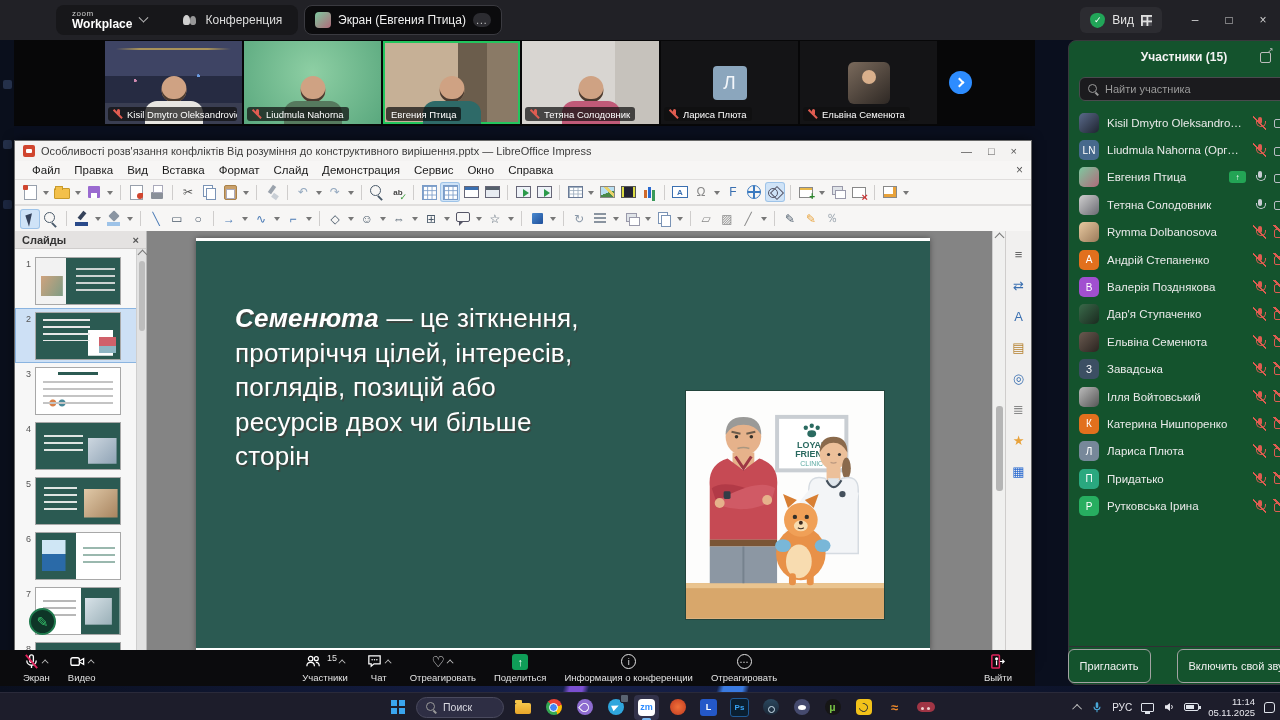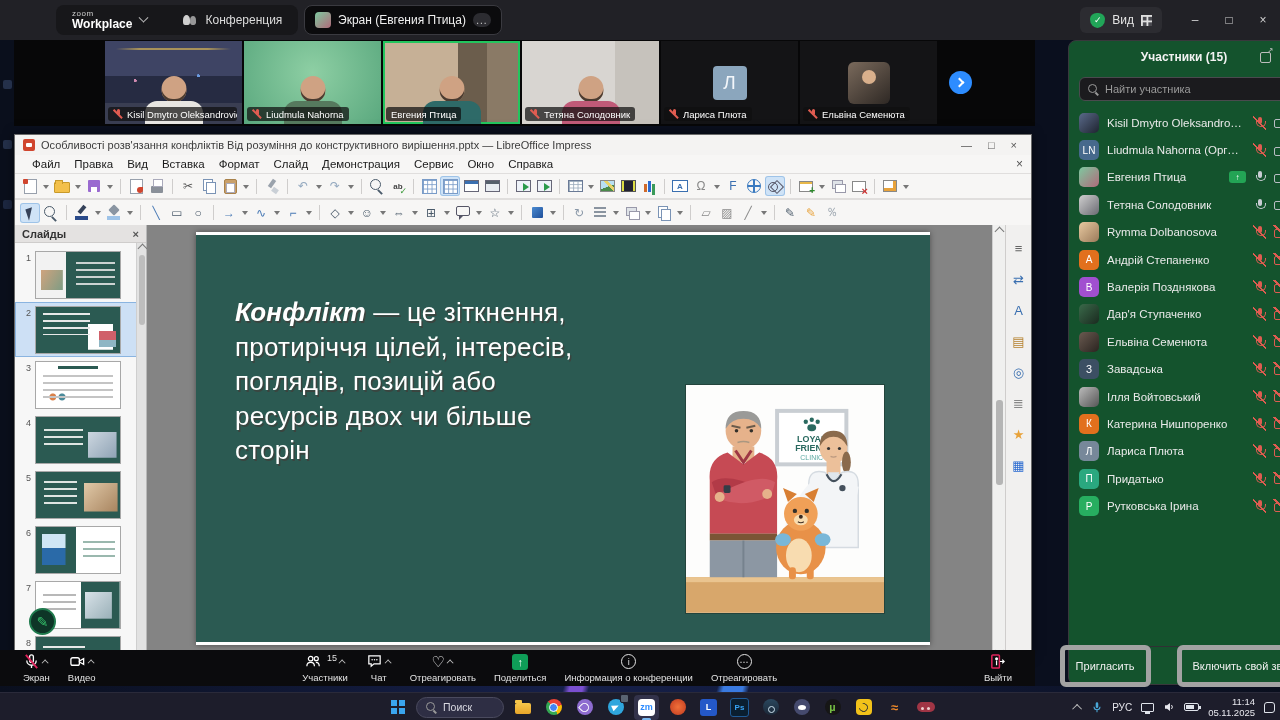--- a/index.html
+++ b/index.html
@@ -70,21 +70,21 @@
 .vlabel{position:absolute;left:3px;bottom:3px;background:rgba(15,15,15,.72);border-radius:3px;padding:1.5px 5px;
  font-size:9.5px;color:#fff;display:flex;align-items:center;gap:4px;max-width:94%;white-space:nowrap;overflow:hidden}
 .micmini{position:relative;width:10px;height:10px;flex:0 0 auto}
 .micmini::before{content:"";position:absolute;left:3.5px;top:0;width:3.5px;height:6px;border-radius:2px;background:#e05c51}
 .micmini::after{content:"";position:absolute;left:-1px;top:4px;width:12px;height:1.5px;background:#e05c51;transform:rotate(45deg)}
 .vnext{position:absolute;left:949px;top:31px;width:23px;height:23px;border-radius:50%;background:#2d8cff;
  display:flex;align-items:center;justify-content:center}
 .vnext i{width:7px;height:7px;border-right:2px solid #fff;border-top:2px solid #fff;transform:rotate(45deg);margin-right:2px}
 
 
-.impress{position:absolute;left:14px;top:134px;width:1018px;height:522px;background:#f1f0ef;border:1px solid #6a6a6a;
+.impress{position:absolute;left:14px;top:140px;width:1018px;height:522px;background:#f1f0ef;border:1px solid #6a6a6a;
  box-shadow:0 0 10px rgba(0,0,0,.55);color:#222}
 .ititle{height:20px;display:flex;align-items:center;gap:6px;padding:0 8px;font-size:11px;color:#3c3c3c;background:#f4f3f2}
 .ico-impress{width:12px;height:12px;border-radius:2px;background:#d0452e;position:relative;flex:0 0 auto}
 .ico-impress::after{content:"";position:absolute;left:3px;top:4px;width:6px;height:4px;background:#fff;border-radius:1px}
 .ititle .t{white-space:nowrap;overflow:hidden}
 .iwb{margin-left:auto;display:flex;gap:16px;padding-right:6px;color:#555;font-size:11px}
 .imenu{height:18px;display:flex;align-items:center;padding-left:10px;font-size:11.5px;color:#1a1a1a;position:relative;background:#f7f6f5}
 .mitem{padding:0 7px}
 .imenu .mclose{position:absolute;right:8px;color:#555;font-size:12px}
 .itb{height:26px;background:#f7f6f5;border-top:1px solid #e0dedd;display:flex;align-items:center;padding-left:6px;gap:3px}
@@ -268,21 +268,21 @@
 .mic.muted::before{background:#e05c51}
 .mic.muted::after{border-color:#e05c51}
 .mic.muted{background:linear-gradient(45deg,transparent 46%,#e05c51 46% 55%,transparent 55%)}
 .cam{position:relative;width:16px;height:14px;display:inline-block}
 .cam::before{content:"";position:absolute;left:1px;top:3.5px;width:9px;height:7px;border:1.4px solid #b9bdc4;border-radius:2px}
 .cam::after{content:"";position:absolute;right:1px;top:5px;border-top:2px solid transparent;border-bottom:2px solid transparent;border-right:4.5px solid #b9bdc4}
 .cam.off::before{border-color:#e05c51}
 .cam.off::after{border-right-color:#e05c51}
 .cam.off{background:linear-gradient(45deg,transparent 46%,#e05c51 46% 55%,transparent 55%)}
 .pfoot{height:38px;display:flex;align-items:center;justify-content:center;gap:26px;border-top:1px solid #303034}
-.pbtn{border:5px solid #a3a3a3;border-radius:6px;background:transparent;color:#f0f0f0;font-size:11px;
+.pbtn{border:1px solid #a3a3a3;border-radius:6px;background:transparent;color:#f0f0f0;font-size:11px;
  font-family:inherit;padding:10px 11px;white-space:nowrap}
 
 
 .wallstrip{position:absolute;left:0;top:686px;width:1280px;height:6px;background:
  linear-gradient(105deg,transparent 44%,#7a4fd0 44.5% 45.5%,transparent 46%),
  linear-gradient(105deg,transparent 56%,#3a7ae0 56.5% 58%,transparent 58.5%),
  linear-gradient(90deg,#0a0f1e,#16204a 45%,#0a0f1e)}
 .taskbar{position:absolute;left:0;top:692px;width:1280px;height:28px;background:#1d1d2b;border-top:1px solid #2a2a3a}
 .tcenter{position:absolute;left:386px;top:0;height:28px;display:flex;align-items:center;gap:6px}
 .startbtn{width:24px;height:24px;display:flex;align-items:center;justify-content:center}
@@ -731,21 +731,21 @@
 
         </div>
         <div class="spscroll">
           <span class="sarr up"></span>
           <span class="sarr dn"></span>
         </div>
       </div>
       <div class="canvas">
         <div class="slide">
           <div class="slidetext">
-            <span class="term">Конфлікт</span><span> — це зіткнення, протиріччя цілей, інтересів, поглядів, позицій або ресурсів двох чи більше сторін</span>
+            <span class="term">Семенюта</span><span> — це зіткнення, протиріччя цілей, інтересів, поглядів, позицій або ресурсів двох чи більше сторін</span>
           </div>
           <div class="illus">
             <svg viewBox="0 0 200 230" width="100%" height="100%">
               <rect width="200" height="230" fill="#fdfdfc"></rect>
               <g>
                 <rect x="92" y="26" width="70" height="54" fill="#ffffff" stroke="#c9ced3" stroke-width="4"></rect>
                 <circle cx="121" cy="37" r="2.2" fill="#2a6a60"></circle>
                   <circle cx="127" cy="35" r="2.2" fill="#2a6a60"></circle>
                   <circle cx="133" cy="37" r="2.2" fill="#2a6a60"></circle>
                 <ellipse cx="127" cy="43" rx="4.5" ry="3.5" fill="#2a6a60"></ellipse>

